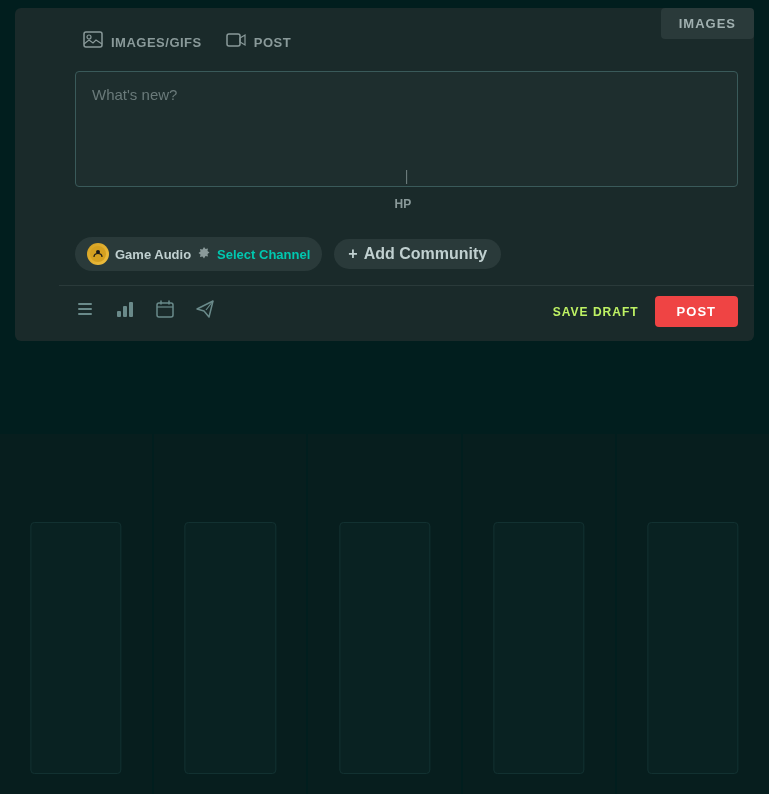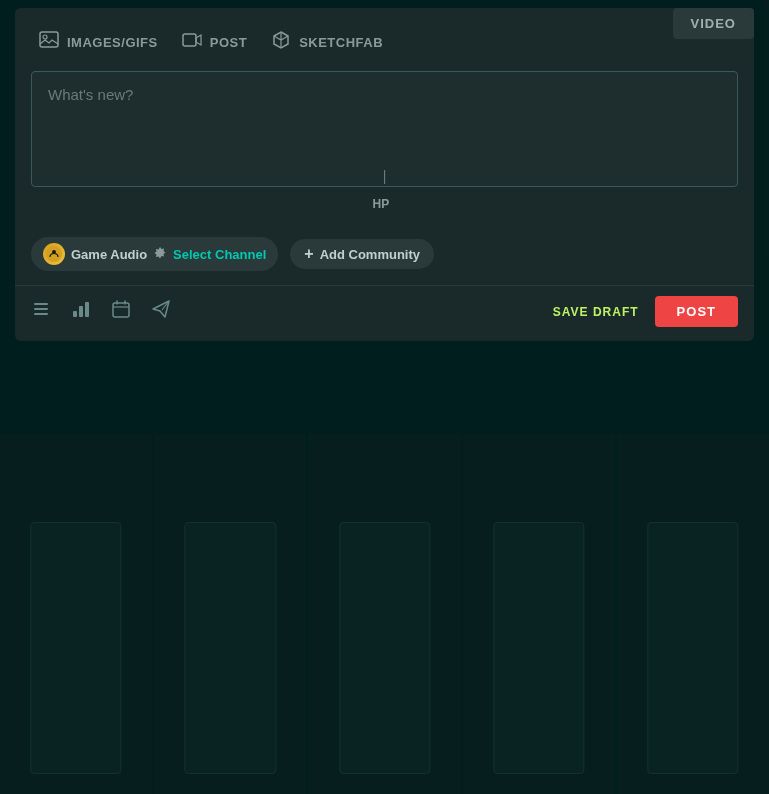--- a/index.html
+++ b/index.html
@@ -29,20 +29,21 @@
 
     .modal-container {
       position: absolute;
       top: 8px;
       left: 15px;
       right: 15px;
       background-color: #1a2a2a;
       border-radius: 6px;
       z-index: 10;
       padding-bottom: 0;
+      padding-left: 44px;
     }
 
     .close-button-area {
       position: absolute;
       top: 8px;
       right: 15px;
       z-index: 20;
     }
 
     .close-button {
@@ -202,21 +203,21 @@
     }
 
     .add-community-plus {
       color: #c0d0d0;
       font-size: 16px;
       font-weight: bold;
     }
 
     .add-community-text {
       color: #c0d0d0;
-      font-size: 13px;
+      font-size: 16px;
       font-weight: bold;
       text-align: center;
     }
 
     .bottom-toolbar {
       display: flex;
       align-items: center;
       padding: 10px 16px 14px 16px;
       border-top: 1px solid #2a3a3a;
     }
@@ -310,21 +311,21 @@
     </div>
   <div class="bg-panel">
       <div class="bg-panel-inner"></div>
     </div>
   <div class="bg-panel">
       <div class="bg-panel-inner"></div>
     </div>
 </div>
 
 <div class="close-button-area">
-  <button class="close-button">VIDEO</button>
+  <button class="close-button">IMAGES</button>
 </div>
 
 <div class="modal-container">
 
   <div class="toolbar">
     <div class="toolbar-item">
       <span class="toolbar-icon">
         <svg width="20" height="20" viewBox="0 0 20 20" fill="none">
           <rect x="1" y="2" width="18" height="15" rx="2" stroke="#8a9a9a" stroke-width="1.5"></rect>
           <circle cx="6" cy="7" r="2" stroke="#8a9a9a" stroke-width="1.2"></circle>
@@ -334,29 +335,20 @@
       <span>IMAGES/GIFS</span>
     </div>
     <div class="toolbar-item">
       <span class="toolbar-icon">
         <svg width="20" height="20" viewBox="0 0 20 20" fill="none">
           <rect x="1" y="4" width="13" height="12" rx="2" stroke="#8a9a9a" stroke-width="1.5"></rect>
           <path d="M14 8l5-3v10l-5-3V8z" stroke="#8a9a9a" stroke-width="1.2"></path>
         </svg>
       </span>
       <span>POST</span>
-    </div>
-    <div class="toolbar-item">
-      <span class="toolbar-icon">
-        <svg width="20" height="20" viewBox="0 0 20 20" fill="none">
-          <path d="M10 2l7 4v8l-7 4-7-4V6l7-4z" stroke="#8a9a9a" stroke-width="1.5"></path>
-          <path d="M10 2v16M3 6l7 4 7-4" stroke="#8a9a9a" stroke-width="1.2"></path>
-        </svg>
-      </span>
-      <span>SKETCHFAB</span>
     </div>
   </div>
 
   <div class="text-area-wrapper">
     <textarea class="post-textarea" placeholder="What's new?" style=""></textarea>
     <div class="cursor-line">|</div>
   </div>
 
   <div class="hp-section">
     <span class="hp-label">HP</span>

